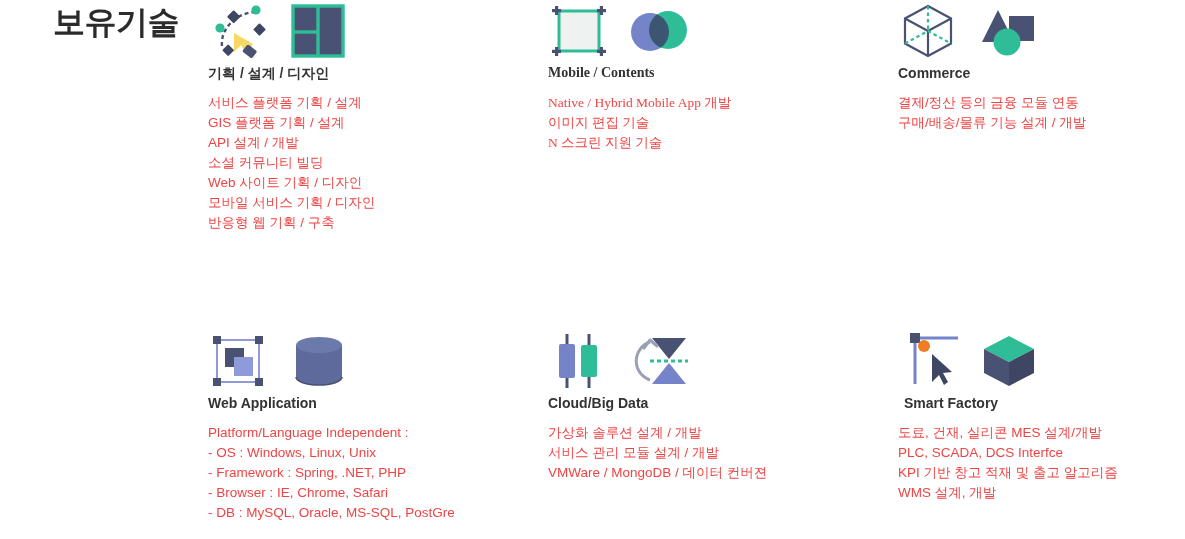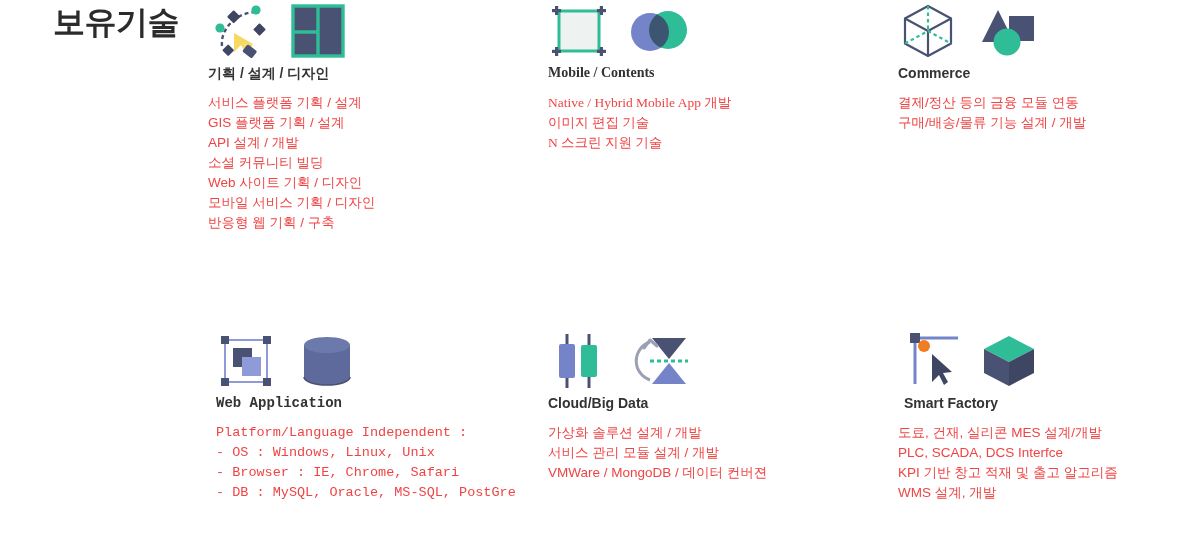--- a/index.html
+++ b/index.html
@@ -182,21 +182,21 @@
         </svg>
       </div>
     </div>
     <div class="sec-title">Commerce</div>
     <ul class="sec-list">
       <li>결제/정산 등의 금융 모듈 연동</li>
       <li>구매/배송/물류 기능 설계 / 개발</li>
     </ul>
   </div>
 
-  <div class="cell" style="left:208px; top:330px;font-family:Liberation Mono, monospace;">
+  <div class="cell" style="left:200px; top:330px;">
     <div class="icons">
       <div class="icon-box">
         <svg width="62" height="58" viewBox="0 0 62 58">
           <rect x="9" y="8" width="42" height="42" fill="none" stroke="#8e9bd8" stroke-width="2"></rect>
           <rect x="17" y="16" width="19" height="19" fill="#4a5273"></rect>
           <rect x="26" y="25" width="19" height="19" fill="#8e9bd8"></rect>
           <g fill="#4a5273">
             <rect x="5" y="4" width="8" height="8"></rect>
             <rect x="47" y="4" width="8" height="8"></rect>
             <rect x="5" y="46" width="8" height="8"></rect>
@@ -209,20 +209,21 @@
           <path d="M8 13 L8 45 A23 8 0 0 0 54 45 L54 13 Z" fill="#5d6a9b"></path>
           <ellipse cx="31" cy="13" rx="23" ry="8" fill="#6c79ab"></ellipse>
           <path d="M8 45 A23 8 0 0 0 54 45" fill="none" stroke="#4a5273" stroke-width="1.6"></path>
         </svg>
       </div>
     </div>
     <div class="sec-title">Web Application</div>
     <ul class="sec-list">
       <li>Platform/Language Independent :</li>
       <li> - OS : Windows, Linux, Unix</li>
+      <li> - Framework : Spring, .NET, PHP</li>
       <li> - Browser : IE, Chrome, Safari</li>
       <li> - DB : MySQL, Oracle, MS-SQL, PostGre</li>
     </ul>
   </div>
 
   <div class="cell" style="left:540px; top:330px;">
     <div class="icons">
       <div class="icon-box">
         <svg width="62" height="58" viewBox="0 0 62 58">
           <line x1="19" y1="2" x2="19" y2="56" stroke="#4a5273" stroke-width="3"></line>

